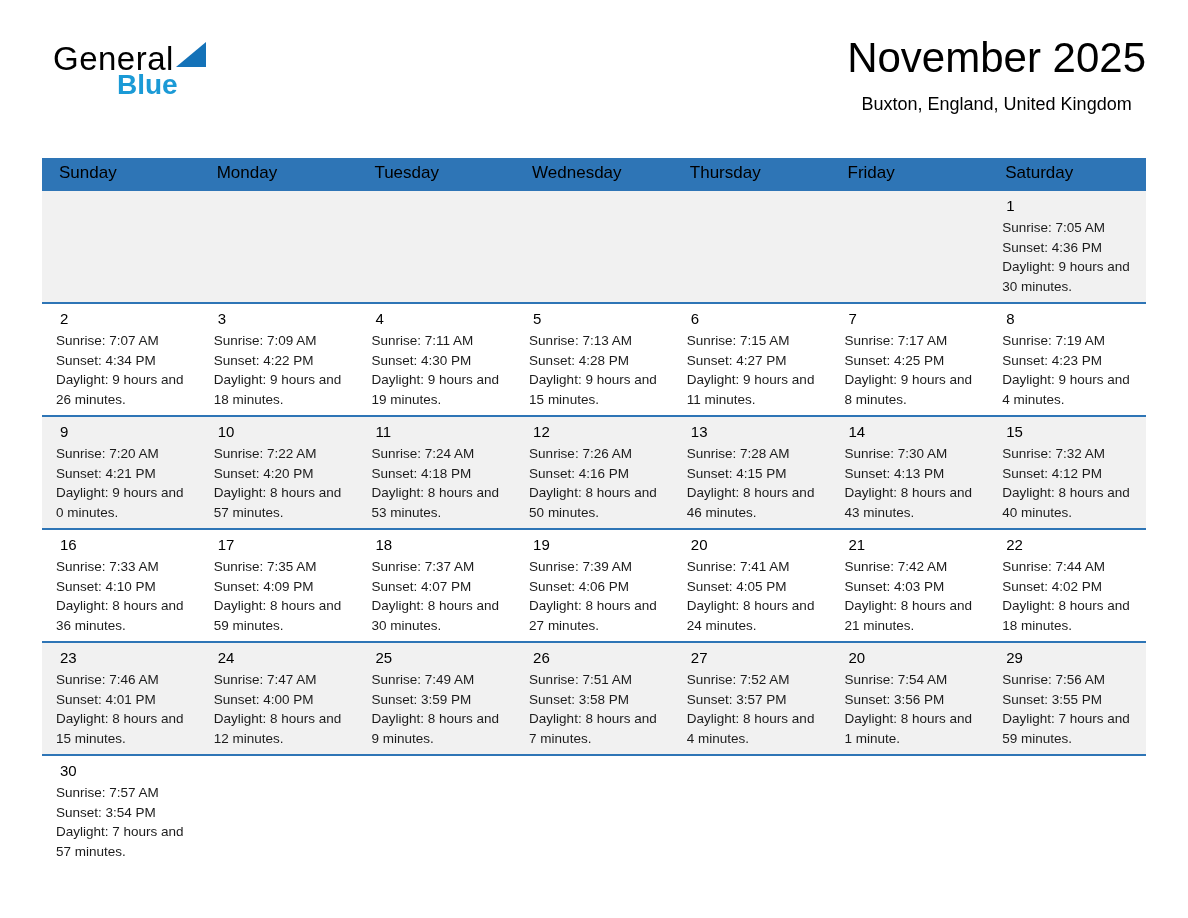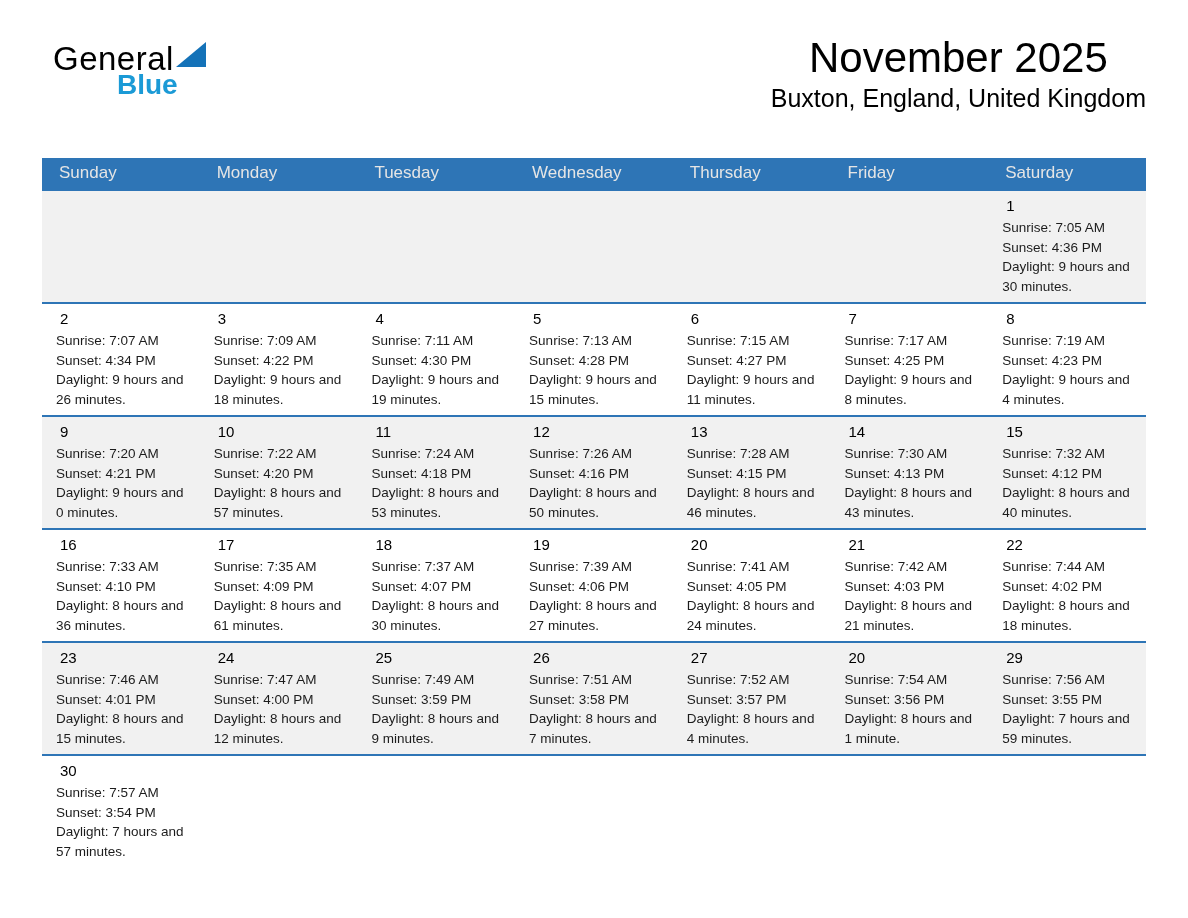--- a/index.html
+++ b/index.html
@@ -9,25 +9,25 @@
 
   
   .top { height:158px; padding:34px 42px 0 53px; display:flex; justify-content:space-between; align-items:flex-start; }
   .logo { padding-top:8px; }
   .logo-row { display:flex; }
   .logo-general { font-size:33px; color:#000000; letter-spacing:0.5px; line-height:1; }
   .logo-triangle { width:0; height:0; border-left:30px solid transparent; border-bottom:25px solid #1472B8; margin-left:2px; }
   .logo-blue { font-size:28px; font-weight:bold; color:#1B9AD6; line-height:1; margin:-4px 0 0 64px; }
   .titles { text-align:center; }
   .page-title { font-size:42px; color:#000000; font-weight:400; line-height:1.15; }
-  .page-subtitle { font-size:25px; color:#000000; font-weight:400; margin-top:2px; }
+  .page-subtitle { font-size:18px; color:#000000; font-weight:400; margin-top:12px; }
 
   
   table.cal { width:1104px; margin:0 42px; border-collapse:collapse; table-layout:fixed; }
-  thead th { background:#2E75B6; color:#e5e5e5; font-weight:400; font-size:17px; text-align:left; padding:5px 4px 6px 17px; height:30px; }
+  thead th { background:#2E75B6; color:#000000; font-weight:400; font-size:17px; text-align:left; padding:5px 4px 6px 17px; height:30px; }
   tbody tr { border-top:2px solid #2E75B6; }
   tbody tr.shaded { background:#F1F1F1; }
   tbody tr.plain { background:#ffffff; }
   td.cell { vertical-align:top; height:107px; padding:5px 8px 6px 14px; }
   .daynum { font-size:15px; color:#000000; margin:1px 0 4px 4px; }
   .line { font-size:13.5px; line-height:19.5px; color:#1c1c1c; }
 </style>
 </head>
 <body>
 
@@ -166,21 +166,21 @@
           <td class="cell">
             <div class="daynum">16</div>
             <div class="line">Sunrise: 7:33 AM</div>
             <div class="line">Sunset: 4:10 PM</div>
             <div class="line">Daylight: 8 hours and 36 minutes.</div>
           </td>
           <td class="cell">
             <div class="daynum">17</div>
             <div class="line">Sunrise: 7:35 AM</div>
             <div class="line">Sunset: 4:09 PM</div>
-            <div class="line">Daylight: 8 hours and 61 minutes.</div>
+            <div class="line">Daylight: 8 hours and 59 minutes.</div>
           </td>
           <td class="cell">
             <div class="daynum">18</div>
             <div class="line">Sunrise: 7:37 AM</div>
             <div class="line">Sunset: 4:07 PM</div>
             <div class="line">Daylight: 8 hours and 30 minutes.</div>
           </td>
           <td class="cell">
             <div class="daynum">19</div>
             <div class="line">Sunrise: 7:39 AM</div>

